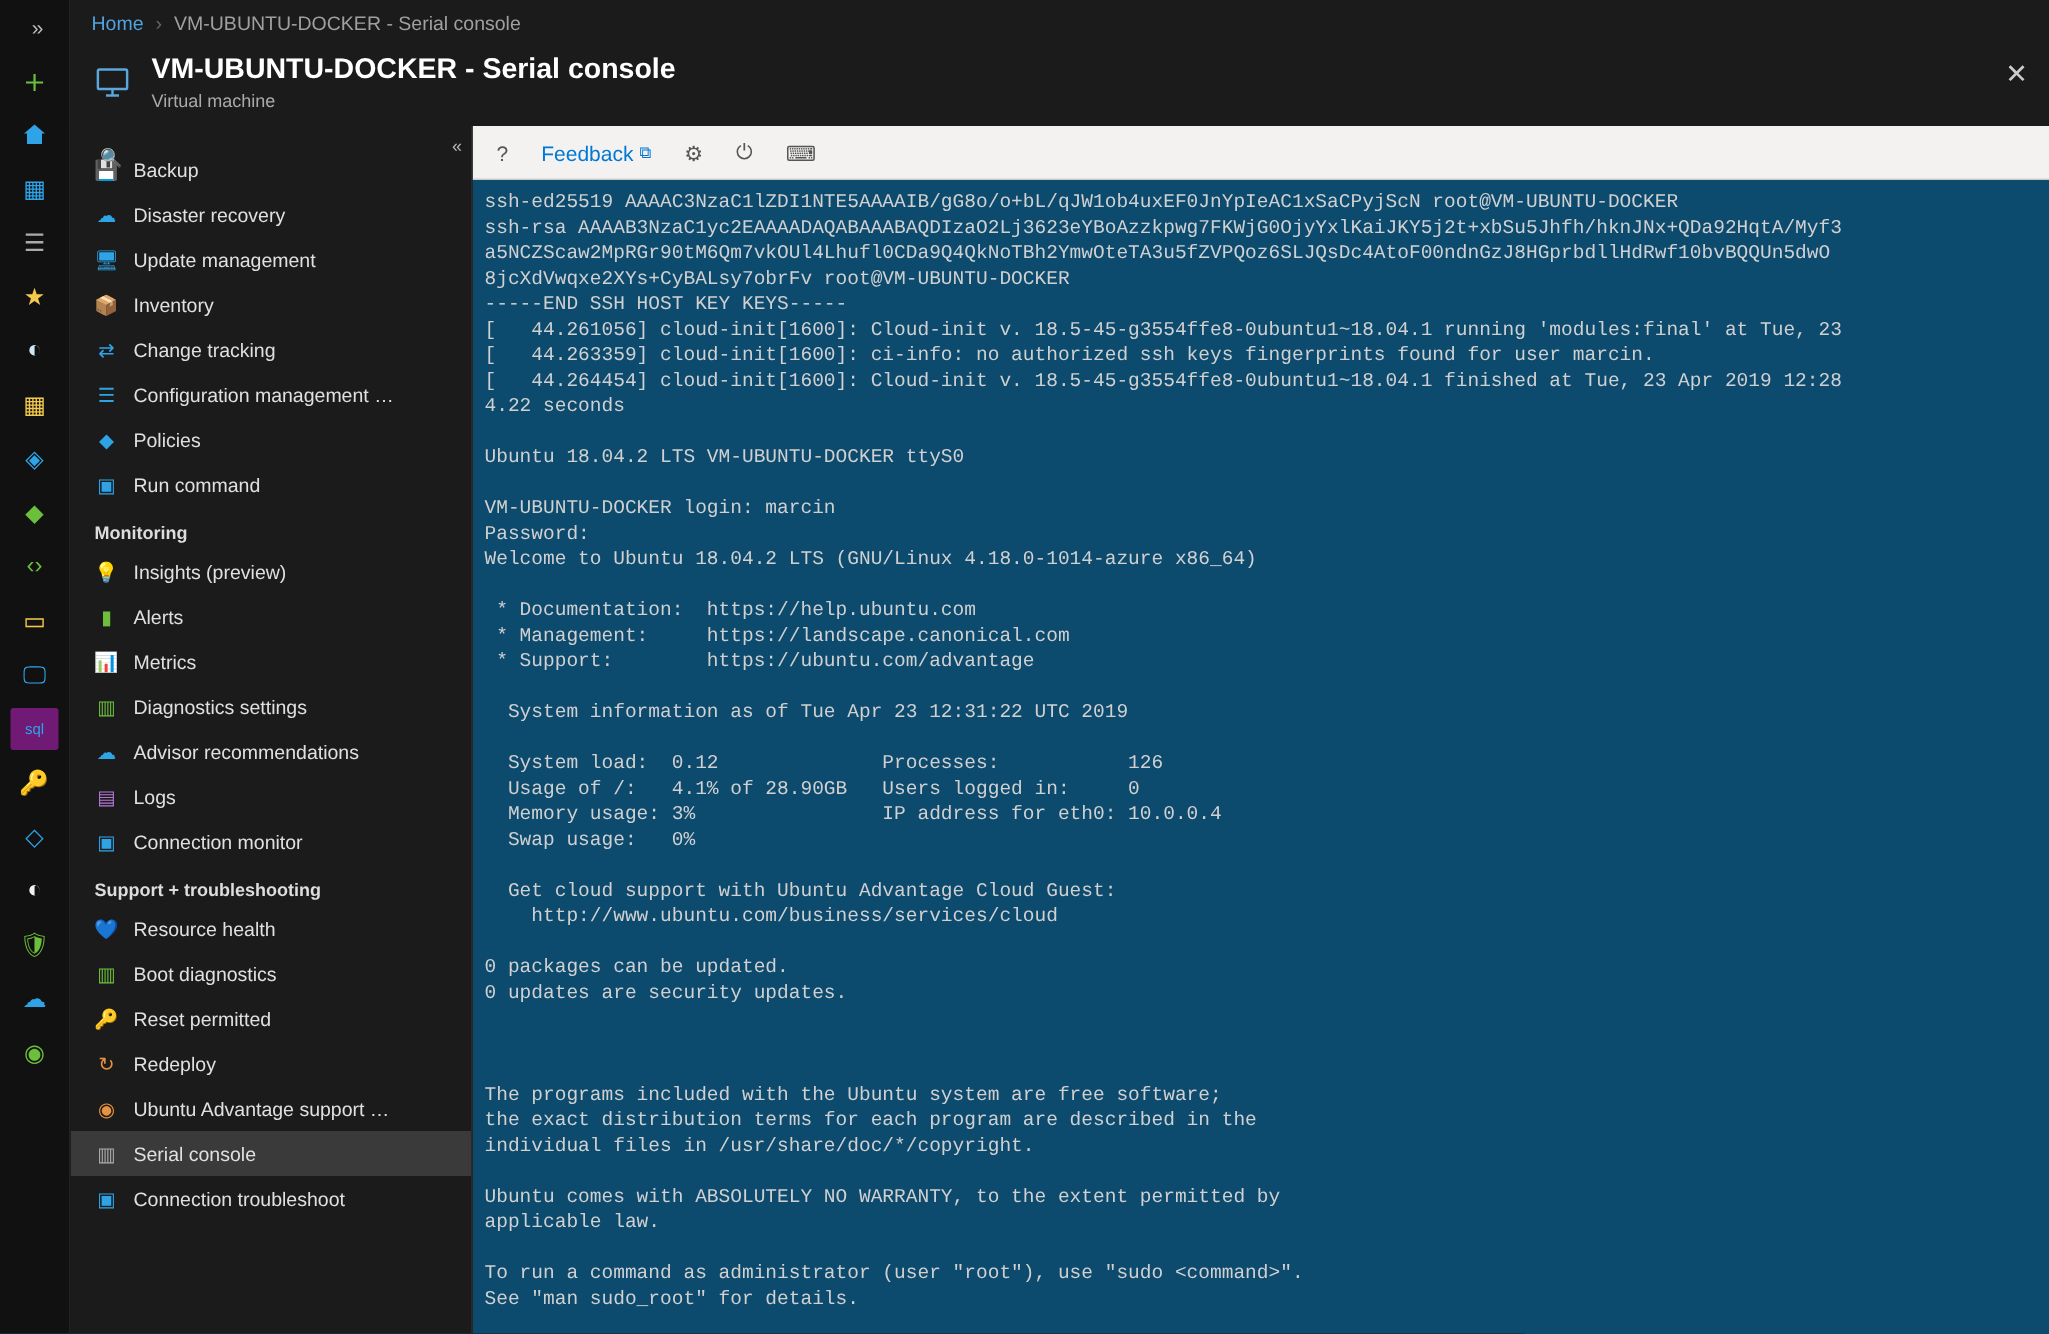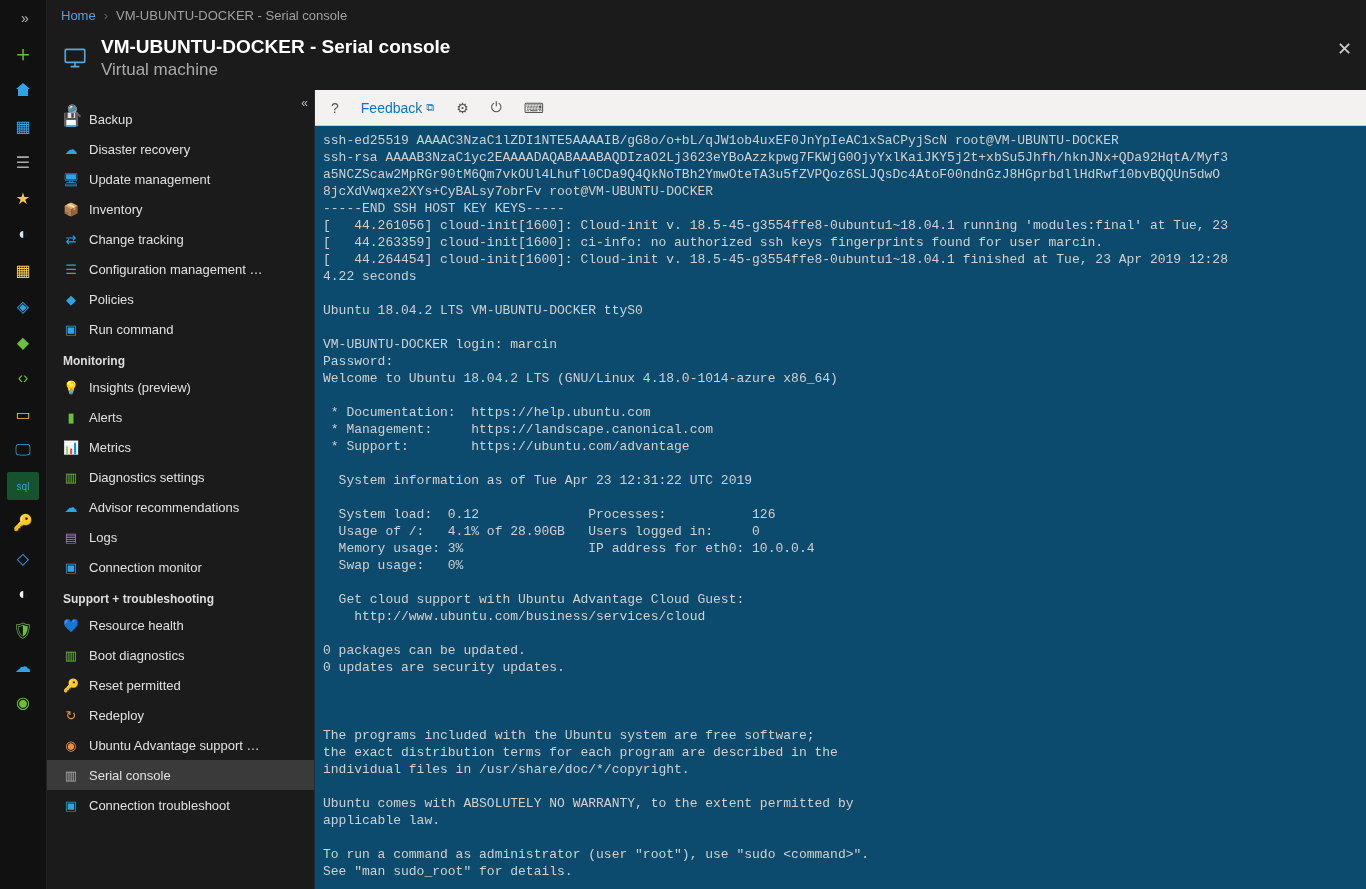--- a/index.html
+++ b/index.html
@@ -52,21 +52,21 @@
   gap: 12px;
   position: relative;
 }
 .blade-header .vm-icon {
   width: 28px; height: 28px;
   display: flex; align-items: center; justify-content: center;
   color: #5aa7db;
   font-size: 22px;
 }
 .blade-header h1 { font-size: 19px; font-weight: 600; color: #fff; }
-.blade-header .subtitle { font-size: 17px; color: #aaa; margin-top: 2px; }
+.blade-header .subtitle { font-size: 12px; color: #aaa; margin-top: 2px; }
 .blade-header .close {
   position: absolute; right: 14px; top: 8px;
   color: #ccc; font-size: 18px; cursor: pointer;
 }
 
 .split { flex: 1; display: flex; min-height: 0; }
 
 .sidebar {
   width: 268px;
   background: #1b1b1b;
@@ -163,21 +163,21 @@
     <div class="ritem" style="color:#2ea3e6">▦</div>
     <div class="ritem" style="color:#aaa">☰</div>
     <div class="ritem" style="color:#f2c94c">★</div>
     <div class="ritem" style="color:#cfe8f7">◐</div>
     <div class="ritem" style="color:#f2c94c">▦</div>
     <div class="ritem" style="color:#2ea3e6">◈</div>
     <div class="ritem" style="color:#6bbf3b">◆</div>
     <div class="ritem" style="color:#6bbf3b">‹›</div>
     <div class="ritem" style="color:#f2c94c">▭</div>
     <div class="ritem" style="color:#2ea3e6">🖵</div>
-    <div class="ritem" style="color:#2ea3e6;font-size:10px;background:#14532d;border-radius:2px;padding:1px 14px">sql</div>
+    <div class="ritem" style="color:#2ea3e6;font-size:10px;background:#701a75;border-radius:2px;padding:1px 14px">sql</div>
     <div class="ritem" style="color:#f2c94c">🔑</div>
     <div class="ritem" style="color:#2ea3e6">◇</div>
     <div class="ritem" style="color:#f2f2f2">◐</div>
     <div class="ritem" style="color:#6bbf3b">🛡</div>
     <div class="ritem" style="color:#2ea3e6">☁</div>
     <div class="ritem" style="color:#6bbf3b">◉</div>
   </div>
 
   <div class="maincol">
 

